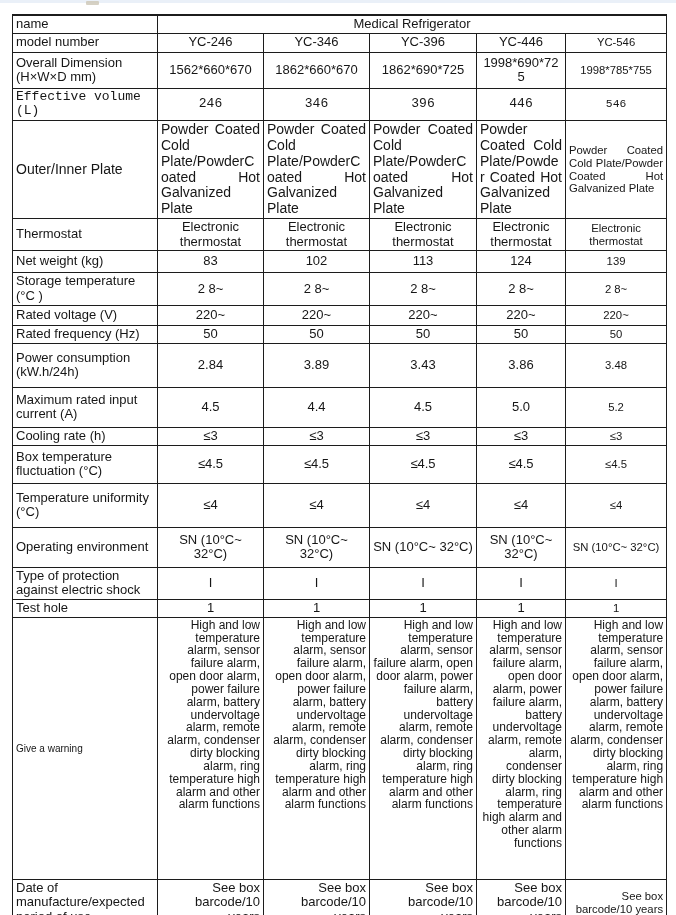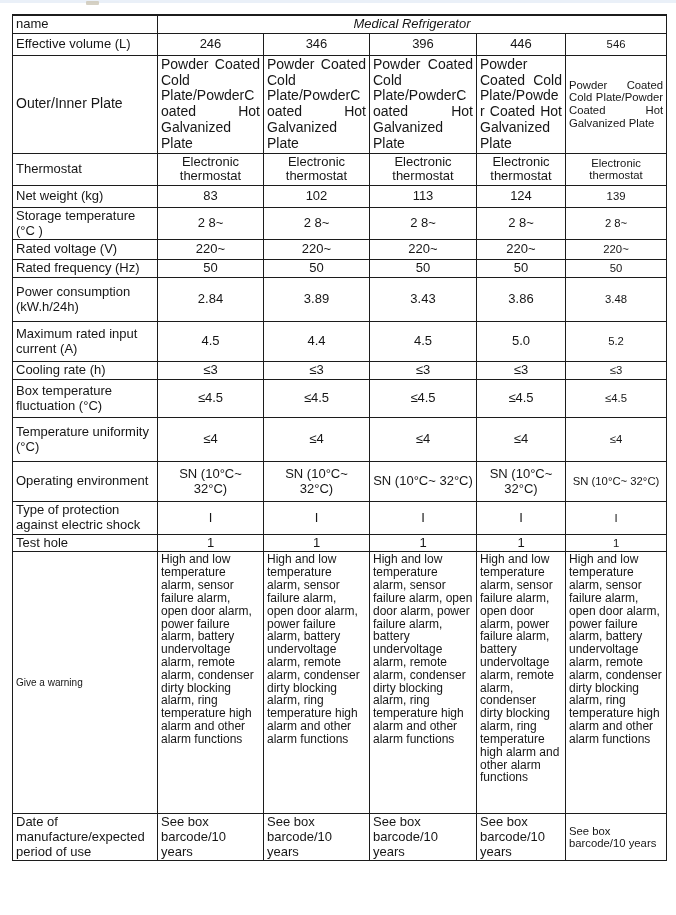--- a/index.html
+++ b/index.html
@@ -40,23 +40,23 @@
   }
   .spec-table tr:first-child td { border-top: 2px solid #1c1c1c; }
   col.c-label { width: 145px; }
   col.c1 { width: 106px; }
   col.c2 { width: 106px; }
   col.c3 { width: 107px; }
   col.c4 { width: 89px; }
   col.c5 { width: 101px; }
   .label-cell { text-align: left; }
   .hdr-name { }
-  .hdr-title { text-align: center; font-style: italic; }
+  .hdr-title { text-align: center; }
   .align-center { text-align: center; }
-  .align-left { text-align: left; }
+  .align-left { text-align: right; }
   .align-justify { text-align: justify; text-justify: inter-word; }
   
   tr.data-row td:last-child { font-size: 11.3px; }
   tr.row-plate td { font-size: 14px; }
   tr.row-warning td {
     font-size: 12px;
     line-height: 1.07;
     vertical-align: top;
   }
   tr.row-warning td:last-child { font-size: 12px; }
@@ -79,21 +79,37 @@
       <col class="c3">
       <col class="c4">
       <col class="c5">
   </colgroup>
   <tbody id="spec-tbody">
     <tr style="height:18px">
       <td class="label-cell hdr-name">name</td>
       <td class="hdr-title" colspan="5">Medical Refrigerator</td>
     </tr>
 
-      <tr class="data-row" style="height: 22px;">
+  <tr class="data-row" style="height: 19px;">
+        <td class="label-cell">model number</td>
+        <td class="value-cell align-center">YC-246</td>
+        <td class="value-cell align-center">YC-346</td>
+        <td class="value-cell align-center">YC-396</td>
+        <td class="value-cell align-center">YC-446</td>
+        <td class="value-cell align-center">YC-546</td>
+      </tr>
+      <tr class="data-row" style="height: 36px;">
+        <td class="label-cell">Overall Dimension (H×W×D mm)</td>
+        <td class="value-cell align-center">1562*660*670</td>
+        <td class="value-cell align-center">1862*660*670</td>
+        <td class="value-cell align-center">1862*690*725</td>
+        <td class="value-cell align-center">1998*690*725</td>
+        <td class="value-cell align-center">1998*785*755</td>
+      </tr>
+      <tr class="data-row" style="height: 22px; font-family: Liberation Mono, monospace;">
         <td class="label-cell">Effective volume (L)</td>
         <td class="value-cell align-center">246</td>
         <td class="value-cell align-center">346</td>
         <td class="value-cell align-center">396</td>
         <td class="value-cell align-center">446</td>
         <td class="value-cell align-center">546</td>
       </tr>
       <tr class="data-row row-plate" style="height: 97px;">
         <td class="label-cell">Outer/Inner Plate</td>
         <td class="value-cell align-justify">Powder Coated Cold Plate/PowderCoated Hot Galvanized Plate</td>

